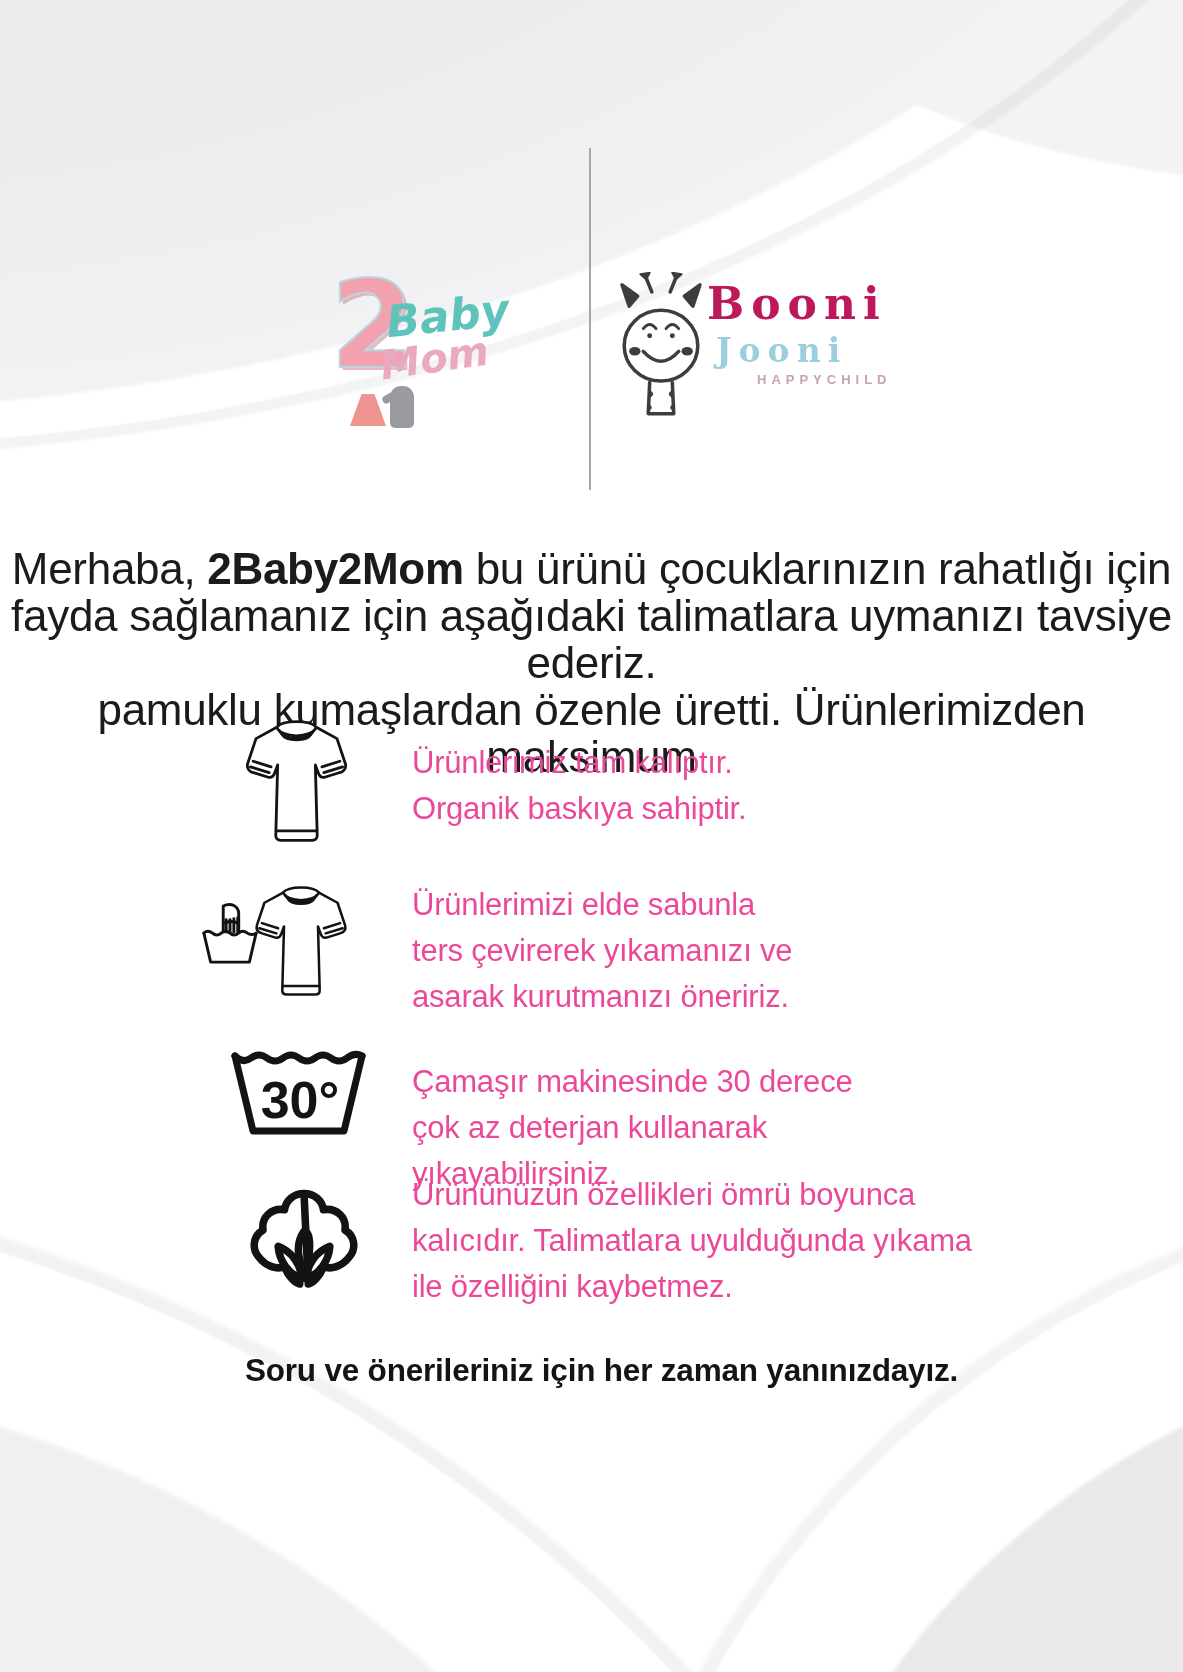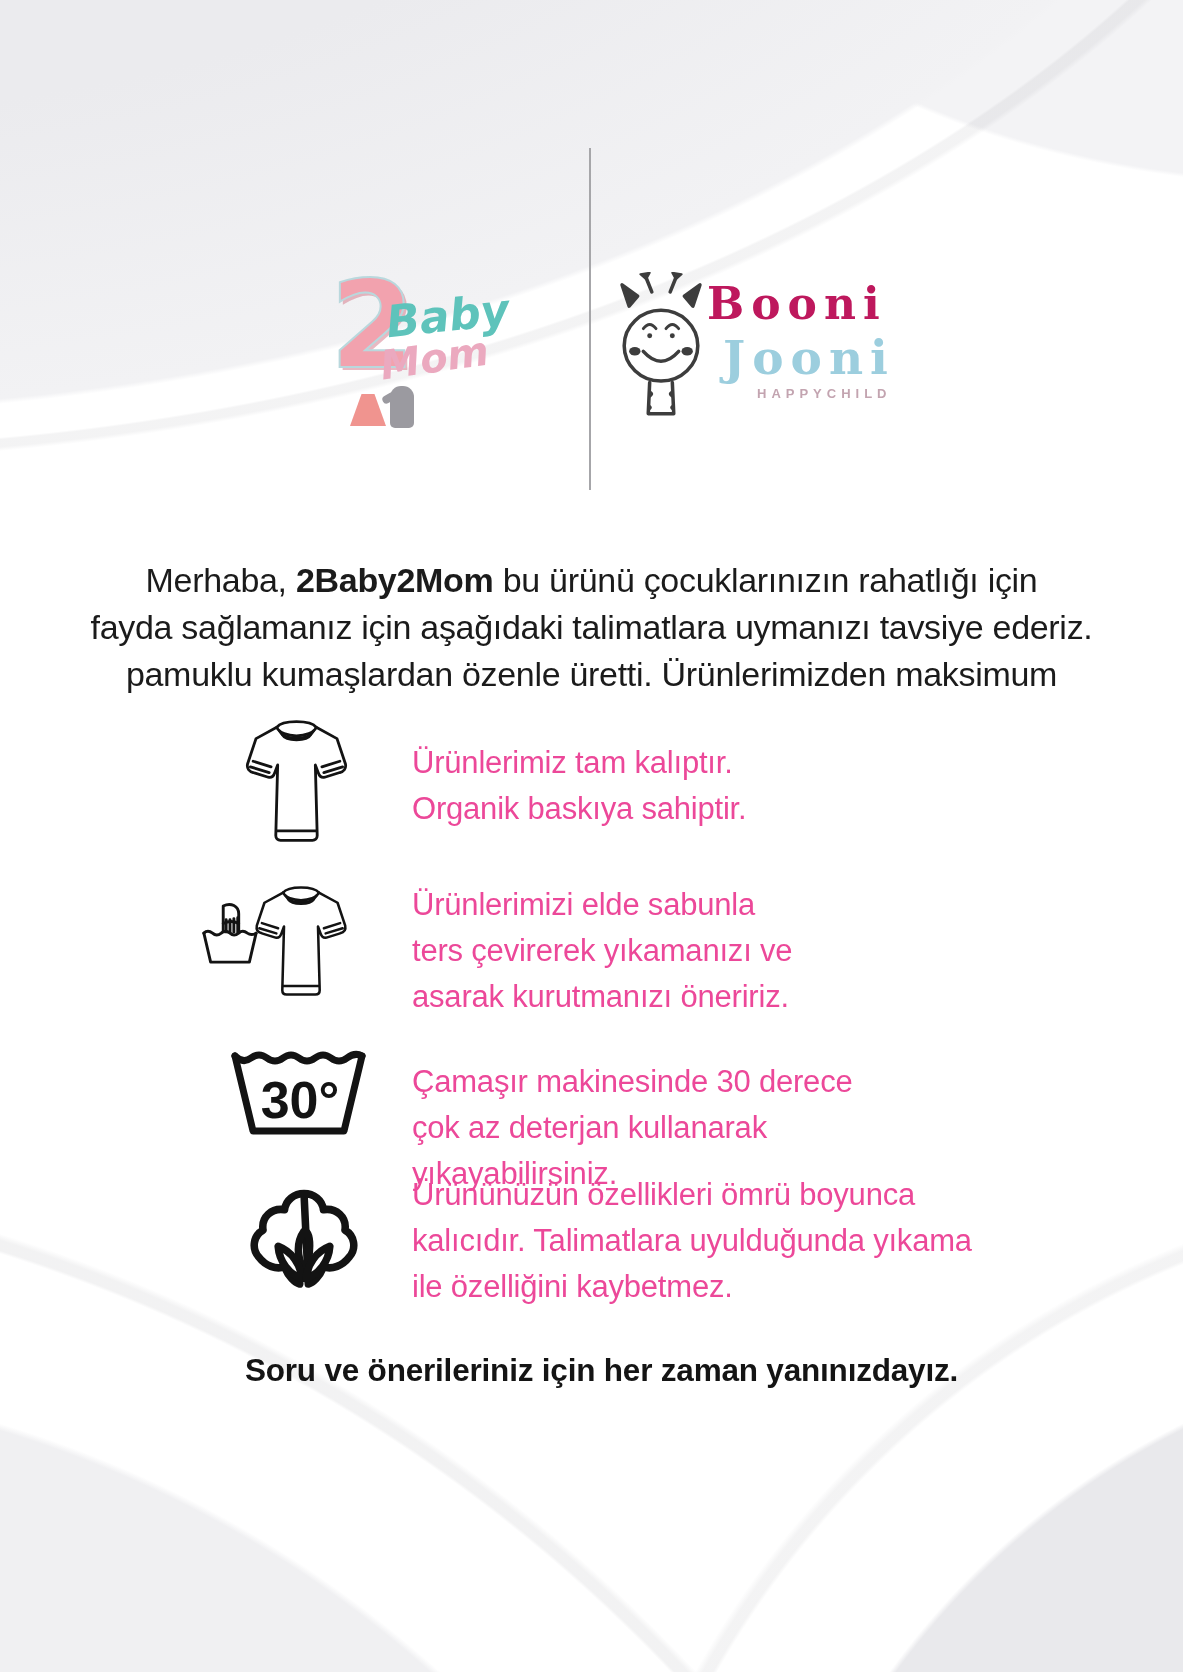--- a/index.html
+++ b/index.html
@@ -53,30 +53,30 @@
 
   .vdivider { position:absolute; left:589px; top:148px; width:2px; height:342px; background:#a6a6a9; }
 
   .logoBJ { position:absolute; left:615px; top:268px; width:330px; height:150px; }
   .giraffe-svg { position:absolute; left:0; top:4px; }
   .booni {
     position:absolute; left:92px; top:14px; font-size:44px; line-height:1; font-weight:700;
     letter-spacing:7px; color:#be185d; font-family:"DejaVu Serif", serif;
   }
   .jooni {
-    position:absolute; left:108px; top:66px; font-size:47px; line-height:1; font-weight:700;
+    position:absolute; left:101px; top:66px; font-size:33px; line-height:1; font-weight:700;
     letter-spacing:7px; color:#9ccede; font-family:"DejaVu Serif", serif;
   }
   .happychild {
-    position:absolute; left:142px; top:118px; font-size:13px; letter-spacing:5px; color:#c3a4b0; font-weight:600;
+    position:absolute; left:142px; top:104px; font-size:13px; letter-spacing:5px; color:#c3a4b0; font-weight:600;
   }
 
   
   .intro { position:absolute; left:0; right:0; top:545px; text-align:center;
-           font-size:34px; line-height:47px; letter-spacing:-0.3px; color:#1b1b1b;margin-top:12px; }
+           font-size:44px; line-height:47px; letter-spacing:-0.3px; color:#1b1b1b; }
   .intro b { font-weight:700; }
 
   
   .icon-box { position:absolute; }
   .care-text { position:absolute; left:412px; white-space:pre-line;
                font-size:31px; line-height:46px; letter-spacing:-0.2px; color:#ec4899; }
 
   
   .footer { position:absolute; left:0; right:0; top:1352px; text-align:center;
             font-size:31.5px; font-weight:700; letter-spacing:-0.2px; color:#141414;margin-left:20px; }

